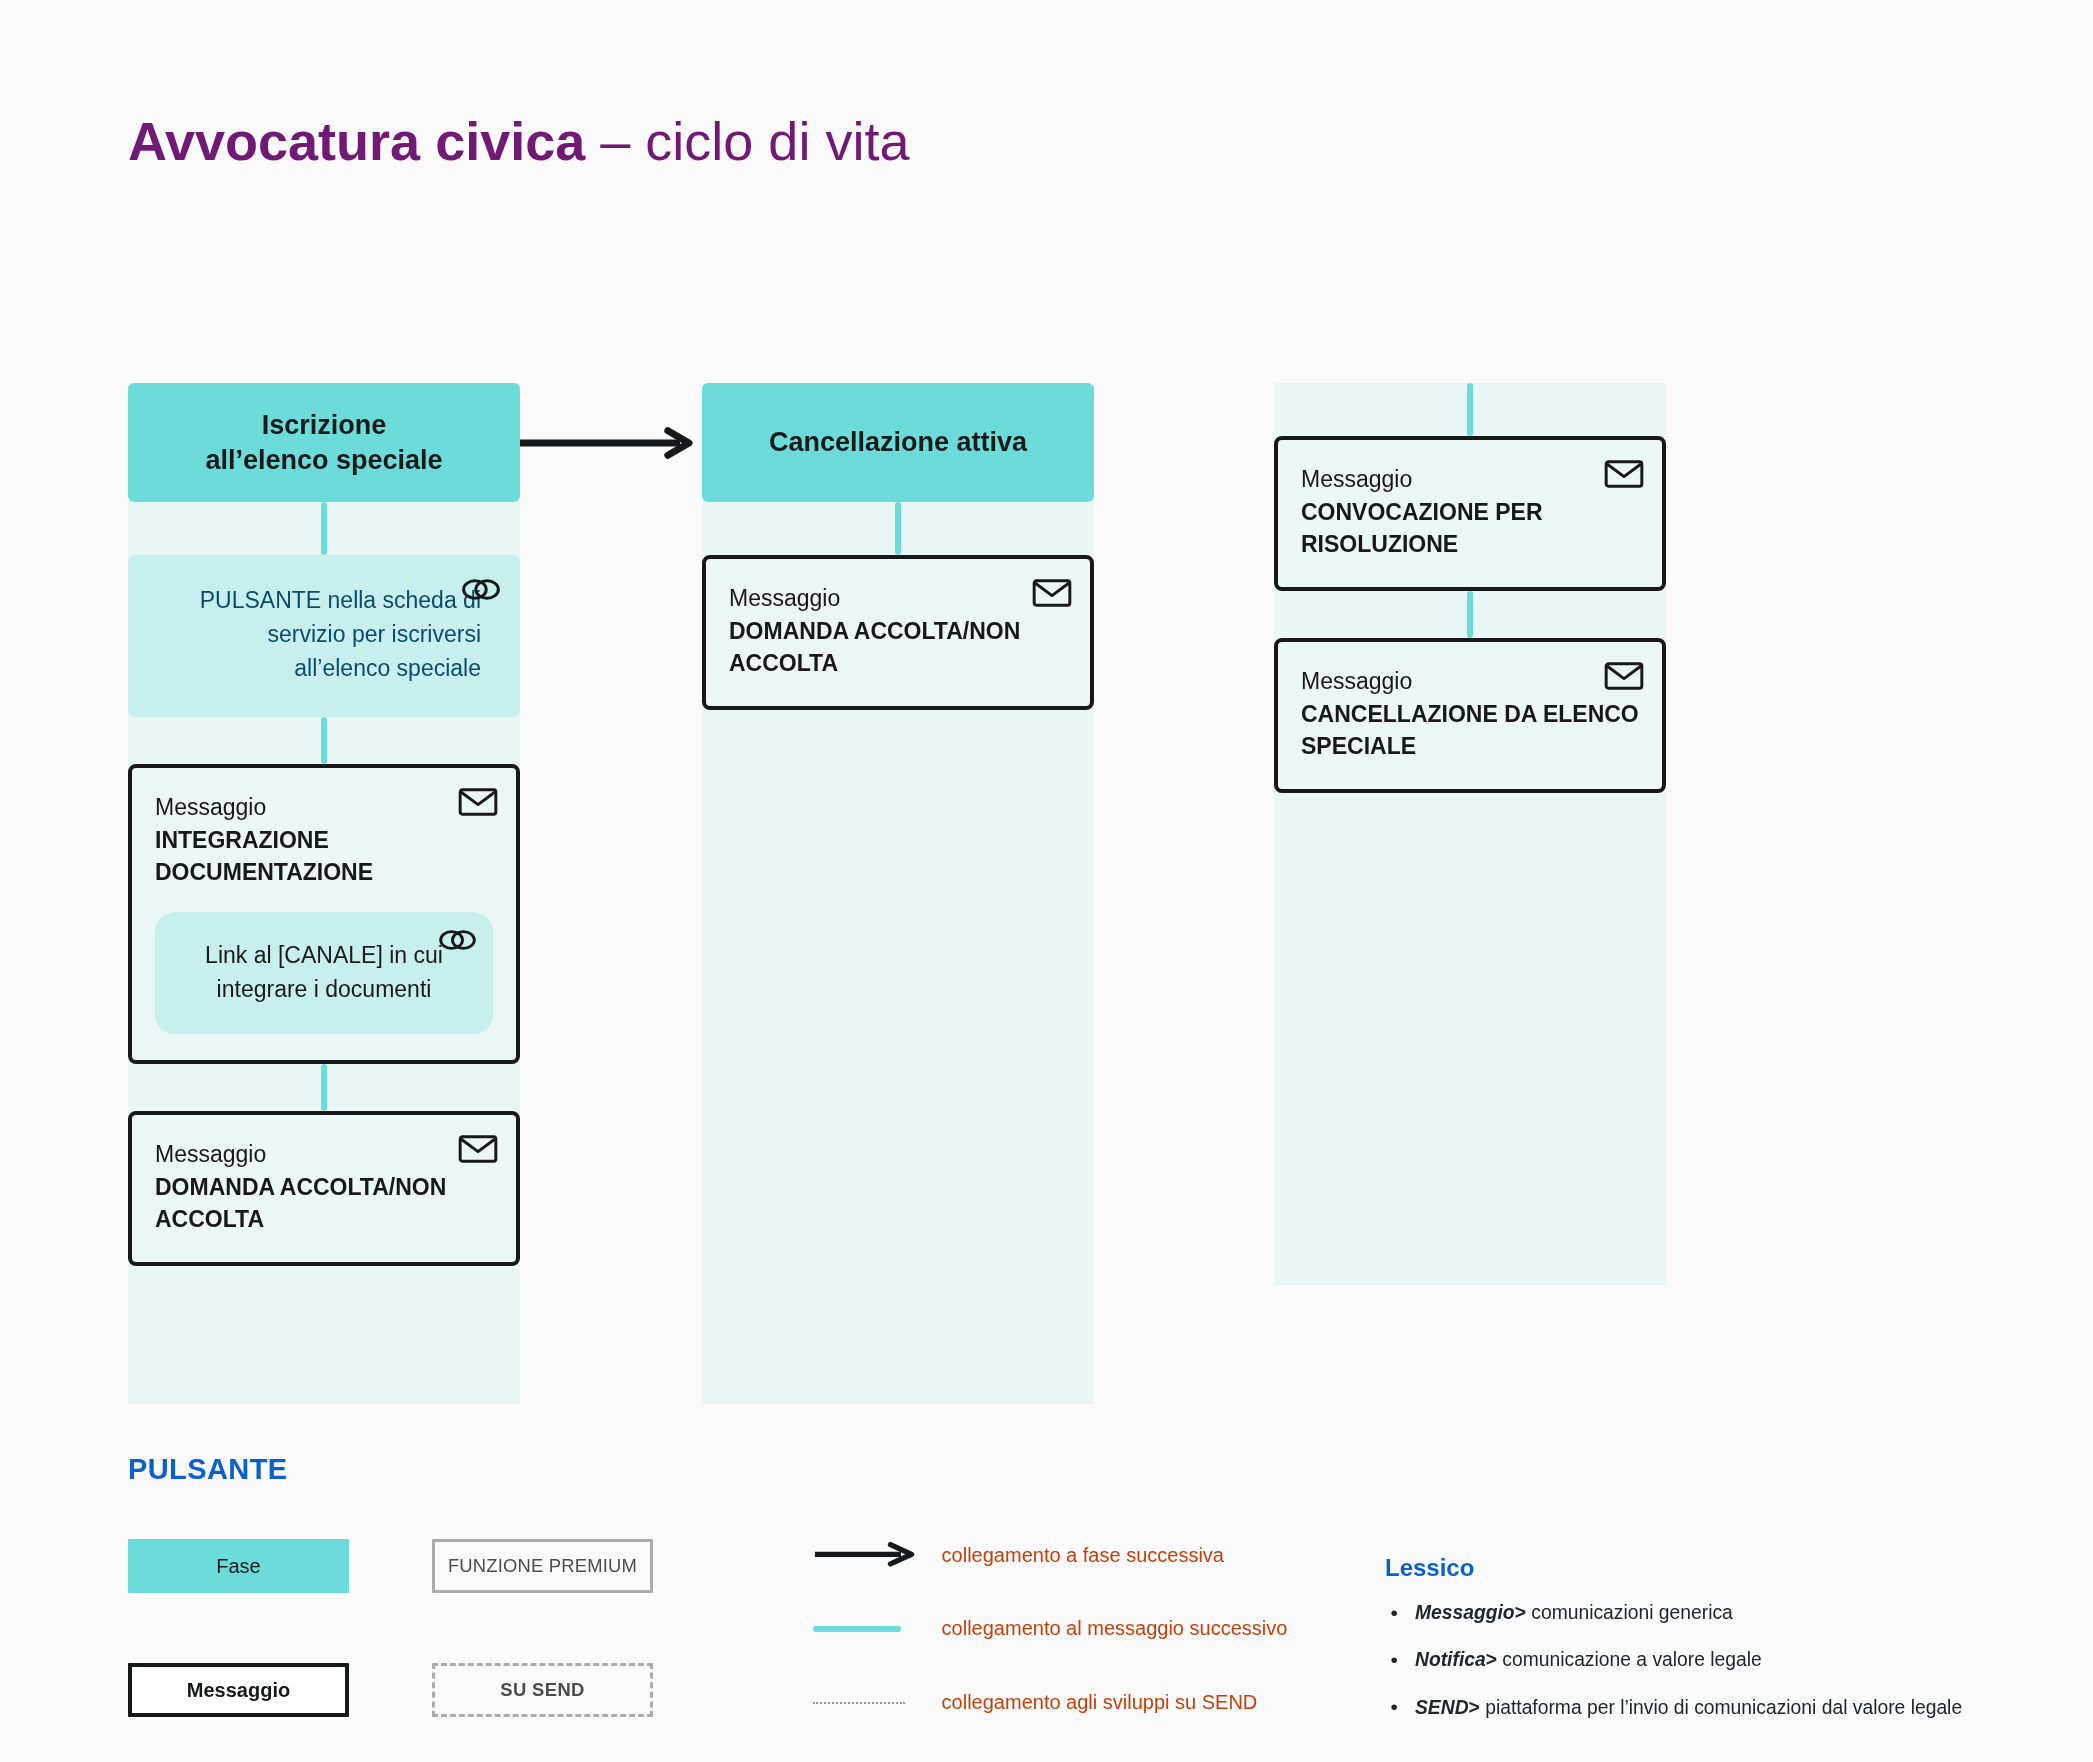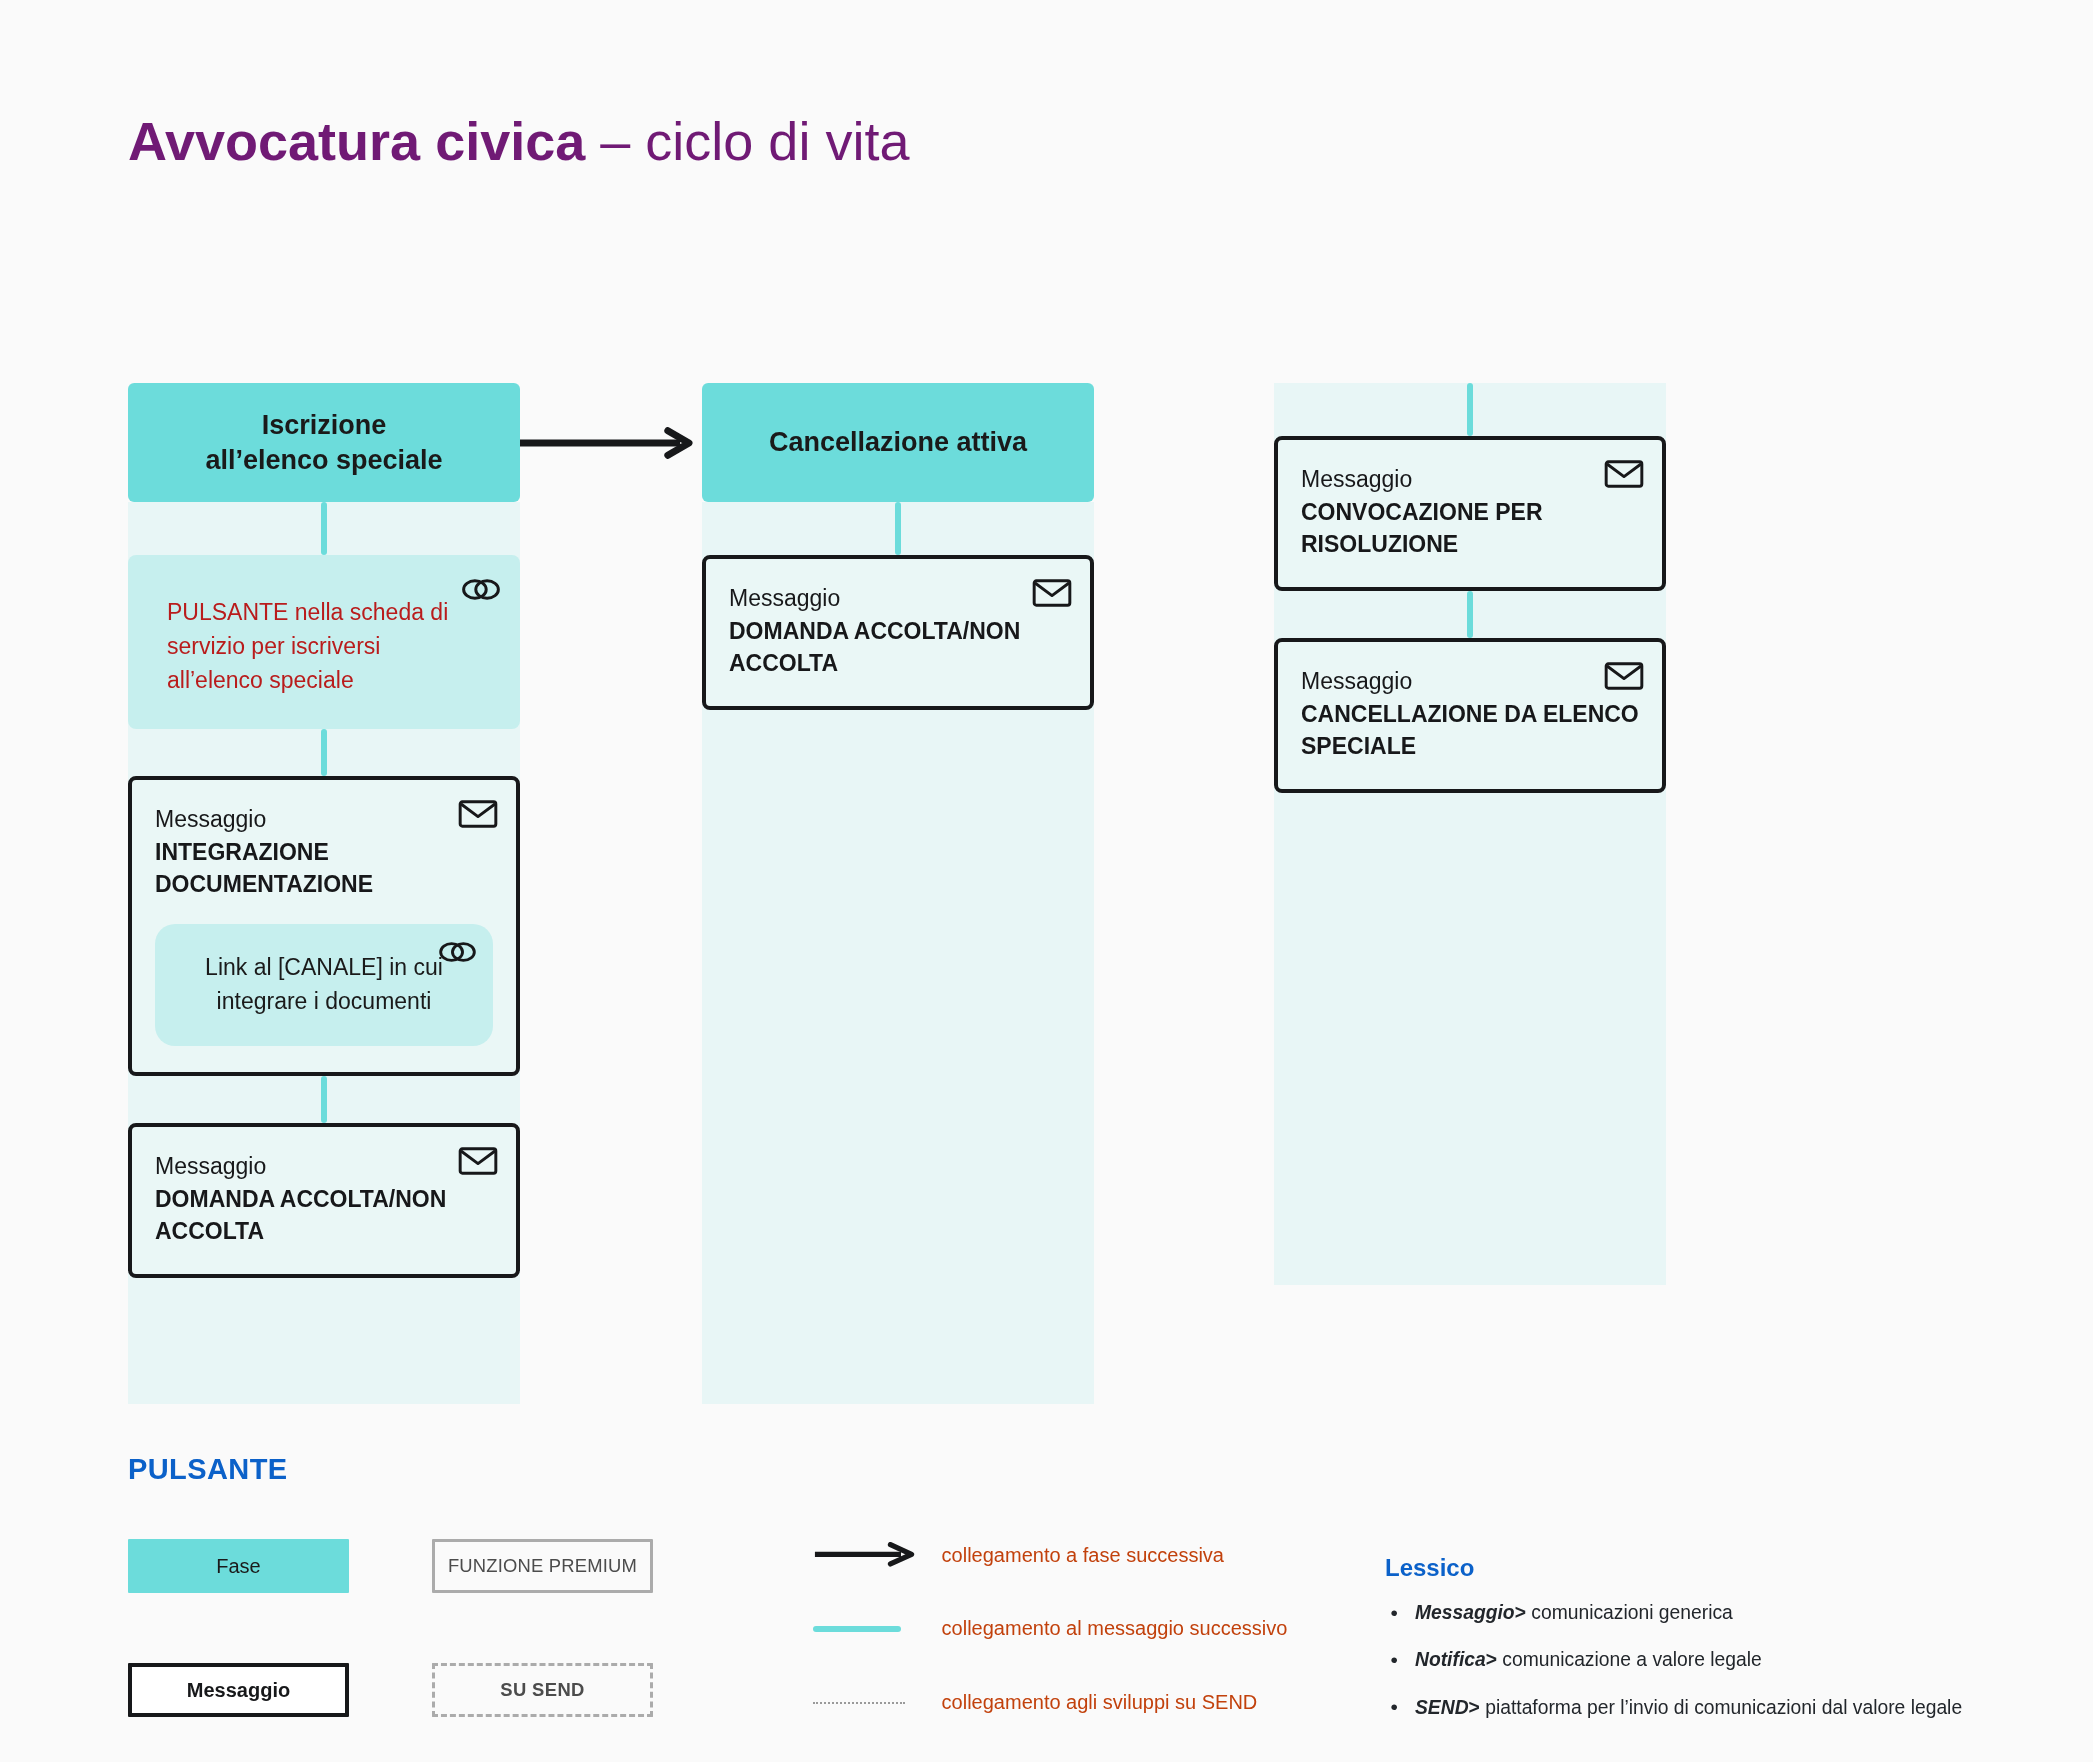--- a/index.html
+++ b/index.html
@@ -80,25 +80,25 @@
   
   .node {
     position: relative;
     box-sizing: border-box;
     border-radius: 8px;
     margin: 0 auto;
   }
   .node-premium {
     background: #C6EFEE;
     width: 392px;
-    padding: 40px 39px 32px;
-    text-align: left;
+    padding: 28px 39px 32px;
+    text-align: right;
     font-size: 23px;
     line-height: 1.48;
-    color: #b91c1c;
+    color: #0c4a6e;
   }
   .node-message {
     background: #EAF7F6;
     border: 4.4px solid #17181A;
     width: 392px;
     padding: 23px 23px 26px;
     text-align: left;
     font-size: 23px;
     line-height: 1.42;
     color: #17181A;

